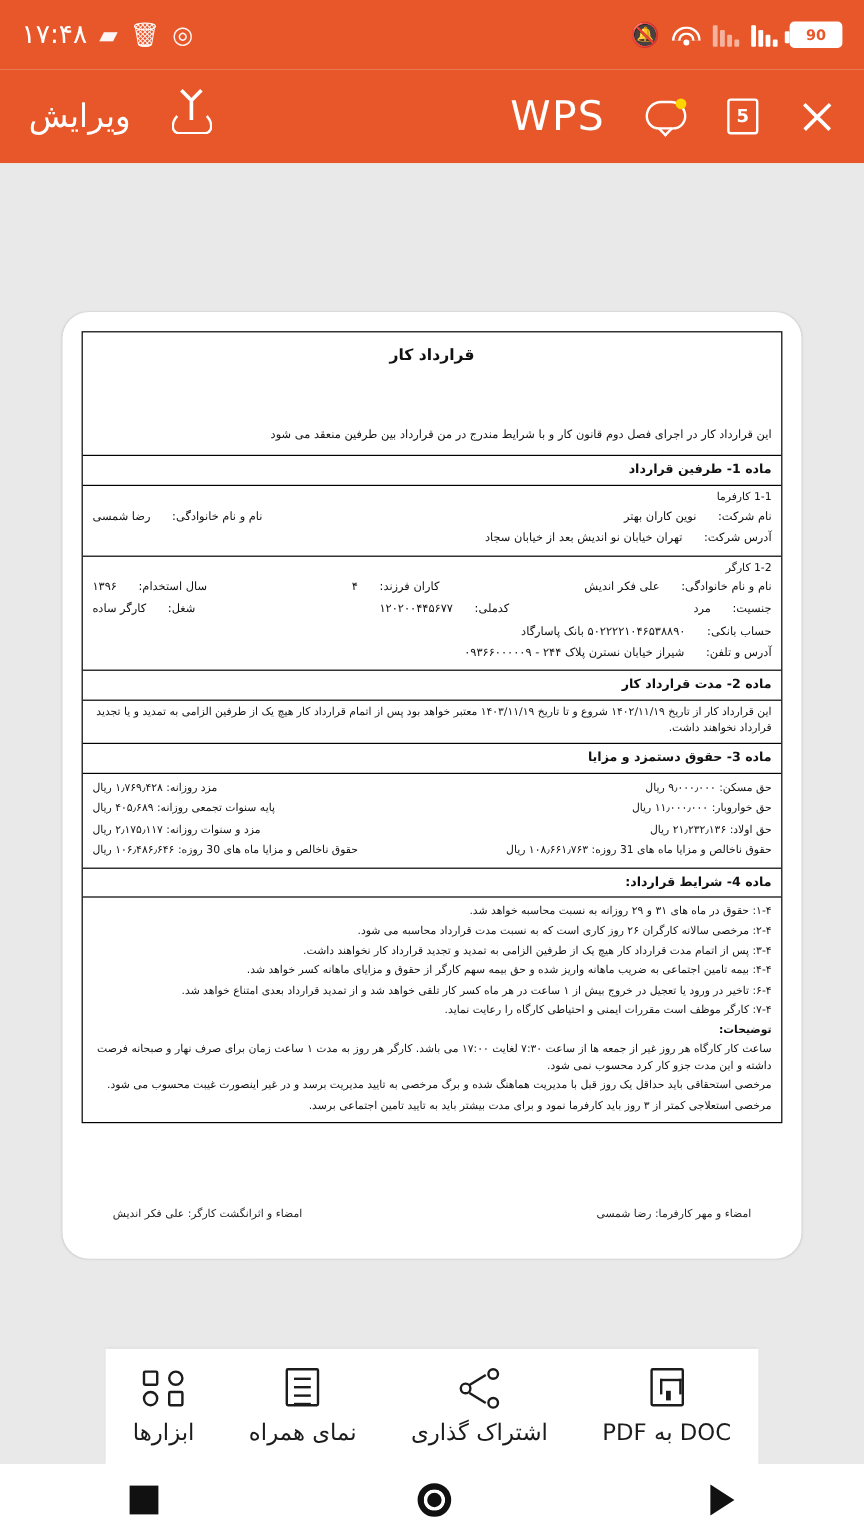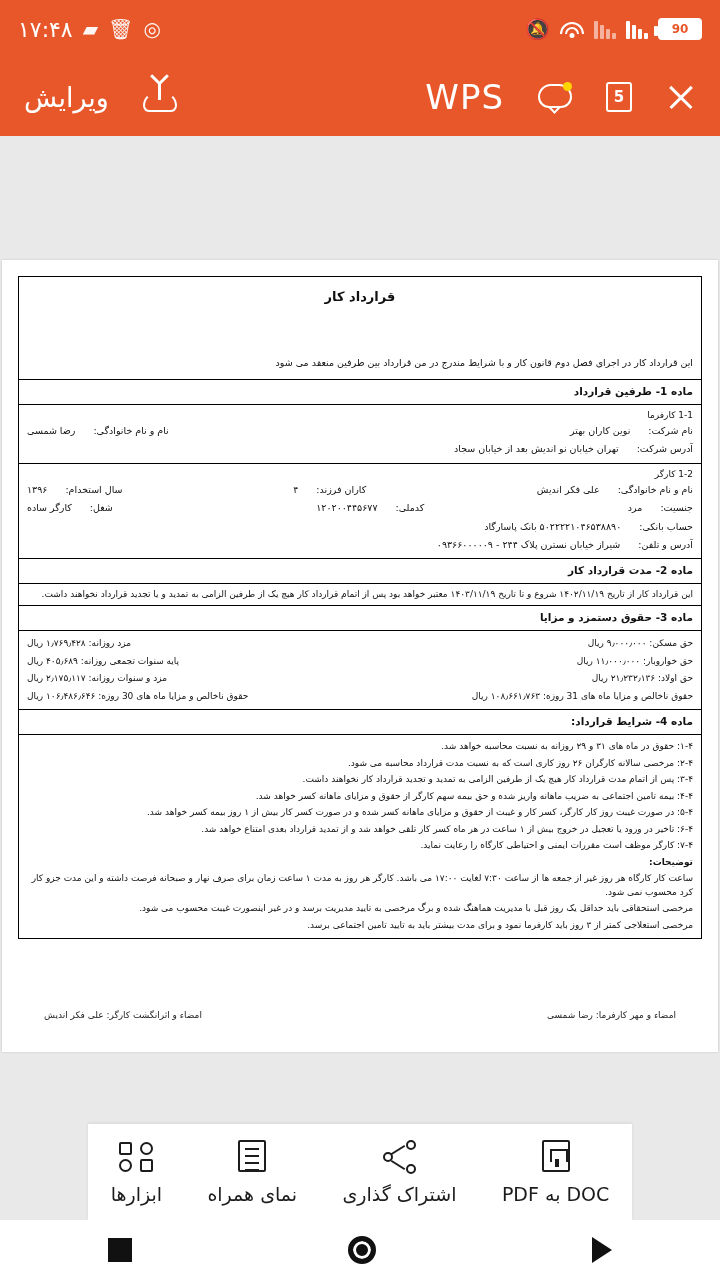--- a/index.html
+++ b/index.html
@@ -89,23 +89,24 @@
   .icon-upload .arr { position: absolute; left: 15.5px; top: 2px; width: 2.5px; height: 18px; background: #fff; }
   .icon-upload .arr::before, .icon-upload .arr::after {
     content: ""; position: absolute; top: 0; width: 11px; height: 2.5px; background: #fff;
   }
   .icon-upload .arr::before { left: 0.5px; transform: rotate(-45deg); transform-origin: left top; }
   .icon-upload .arr::after { right: 0.5px; transform: rotate(45deg); transform-origin: right top; }
 
   
   .canvas { background: #e9e9e9; height: 980px; padding: 124px 0 0 0; overflow: hidden; }
   .doc {
-    width: 716px; margin: 0 auto; background: #fff; padding: 16px 16px 30px 16px;
+    width: 616px; margin: 0 auto; background: #fff; padding: 16px 16px 30px 16px;
     font-size: 9.5px; color: #111; line-height: 1.5;
     box-shadow: 0 0 2px rgba(0,0,0,.18);
+    border-radius: 22px;
   }
   .doc-inner { border: 1px solid #000; }
   .row { border-bottom: 1px solid #000; padding: 4px 8px; }
   .row:last-child { border-bottom: none; }
   .ttl { text-align: center; font-size: 13px; font-weight: bold; padding: 6px 0 5px; }
   .sub { text-align: right; font-size: 9.5px; padding: 3px 0 5px; margin-top: 41px; }
   .sec { font-size: 10.5px; font-weight: bold; padding: 4px 8px; }
   .field-line { display: flex; gap: 18px; padding: 2px 0; }
   .field-line > div { white-space: nowrap; }
   .grow { flex: 1; }
@@ -313,21 +314,20 @@
             <div><span>حقوق ناخالص و مزایا ماه های 30 روزه:</span> <span>۱۰۶٫۴۸۶٫۶۴۶ ریال</span></div>
           </div>
         </div>
 
         <div class="sec row">ماده 4- شرایط قرارداد:</div>
         <div class="row notes">
           <p class="small">۱-۴: حقوق در ماه های ۳۱ و ۲۹ روزانه به نسبت محاسبه خواهد شد.</p>
           <p class="small">۲-۴: مرخصی سالانه کارگران ۲۶ روز کاری است که به نسبت مدت قرارداد محاسبه می شود.</p>
           <p class="small">۳-۴: پس از اتمام مدت قرارداد کار هیچ یک از طرفین الزامی به تمدید و تجدید قرارداد کار نخواهند داشت.</p>
           <p class="small">۴-۴: بیمه تامین اجتماعی به ضریب ماهانه واریز شده و حق بیمه سهم کارگر از حقوق و مزایای ماهانه کسر خواهد شد.</p>
-          <p class="small">۵-۴: در صورت غیبت روز کار کارگر، کسر کار و غیبت از حقوق و مزایای ماهانه کسر شده و در صورت کسر کار بیش از ۱ روز بیمه کسر خواهد شد.</p>
           <p class="small">۶-۴: تاخیر در ورود یا تعجیل در خروج بیش از ۱ ساعت در هر ماه کسر کار تلقی خواهد شد و از تمدید قرارداد بعدی امتناع خواهد شد.</p>
           <p class="small">۷-۴: کارگر موظف است مقررات ایمنی و احتیاطی کارگاه را رعایت نماید.</p>
           <p class="small notes-title">توضیحات:</p>
           <p class="small">ساعت کار کارگاه هر روز غیر از جمعه ها از ساعت ۷:۳۰ لغایت ۱۷:۰۰ می باشد. کارگر هر روز به مدت ۱ ساعت زمان برای صرف نهار و صبحانه فرصت داشته و این مدت جزو کار کرد محسوب نمی شود.</p>
           <p class="small">مرخصی استحقاقی باید حداقل یک روز قبل با مدیریت هماهنگ شده و برگ مرخصی به تایید مدیریت برسد و در غیر اینصورت غیبت محسوب می شود.</p>
           <p class="small">مرخصی استعلاجی کمتر از ۳ روز باید کارفرما نمود و برای مدت بیشتر باید به تایید تامین اجتماعی برسد.</p>
         </div>
 
       </div>
 

